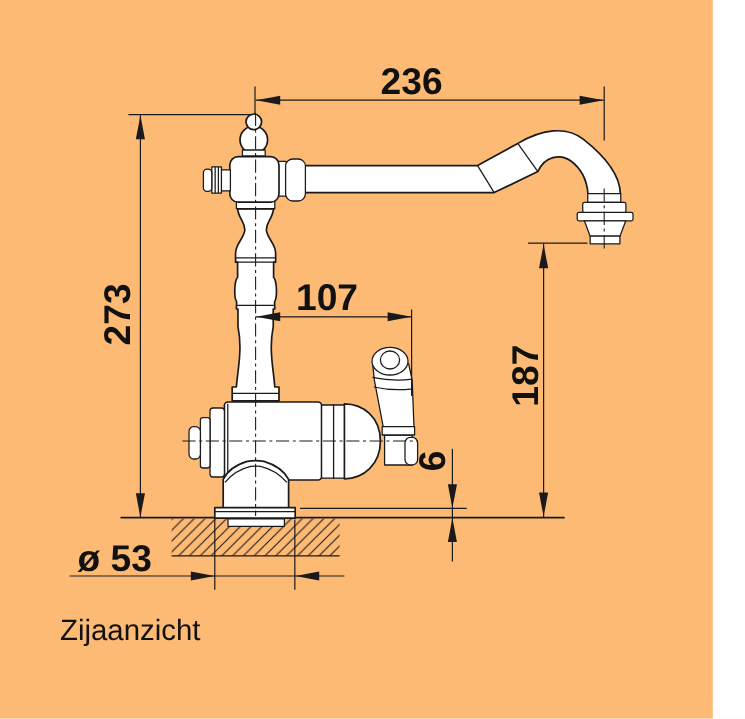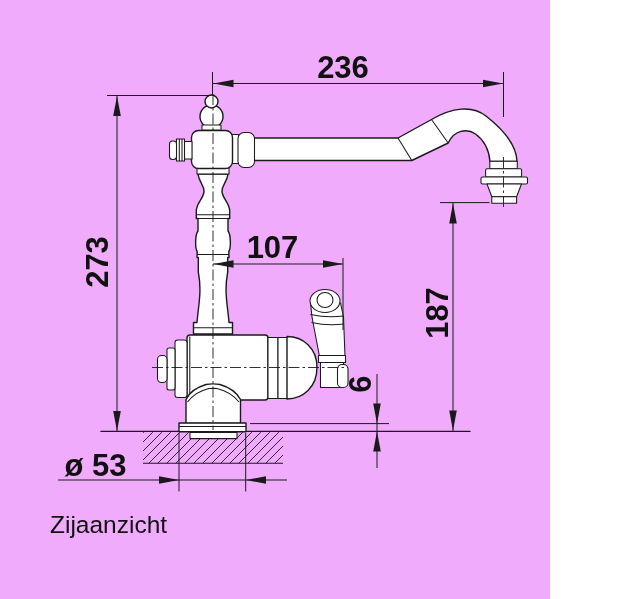--- a/index.html
+++ b/index.html
@@ -1,16 +1,16 @@
 <!DOCTYPE html>
 <html><head>
 <meta charset="utf-8">
 <style>
   html,body{margin:0;padding:0;background:#ffffff;}
-  #stage{position:relative;width:550px;height:599px;background:#f0abfc;overflow:hidden;
+  #stage{position:relative;width:594px;height:599px;background:#fdba74;overflow:hidden;
          font-family:"Liberation Sans",sans-serif;text-align:right;}
   svg{display:block;}
   .ol  {fill:none;stroke:#1a1a1a;stroke-width:1.4;stroke-linejoin:round;stroke-linecap:round;}
   .olf {fill:#ffffff;stroke:#1a1a1a;stroke-width:1.4;stroke-linejoin:round;}
   .d   {fill:none;stroke:#1a1a1a;stroke-width:1.05;stroke-linejoin:round;}
   .df  {fill:#ffffff;stroke:#1a1a1a;stroke-width:1.05;stroke-linejoin:round;}
   .dim {fill:none;stroke:#1a1a1a;stroke-width:1;}
   .ah  {fill:#1a1a1a;stroke:none;}
   .cl  {fill:none;stroke:#1a1a1a;stroke-width:0.9;stroke-dasharray:11 3 2.5 3;}
   .dimtext{font-family:"Liberation Sans",sans-serif;font-weight:bold;font-size:31px;fill:#111;}

